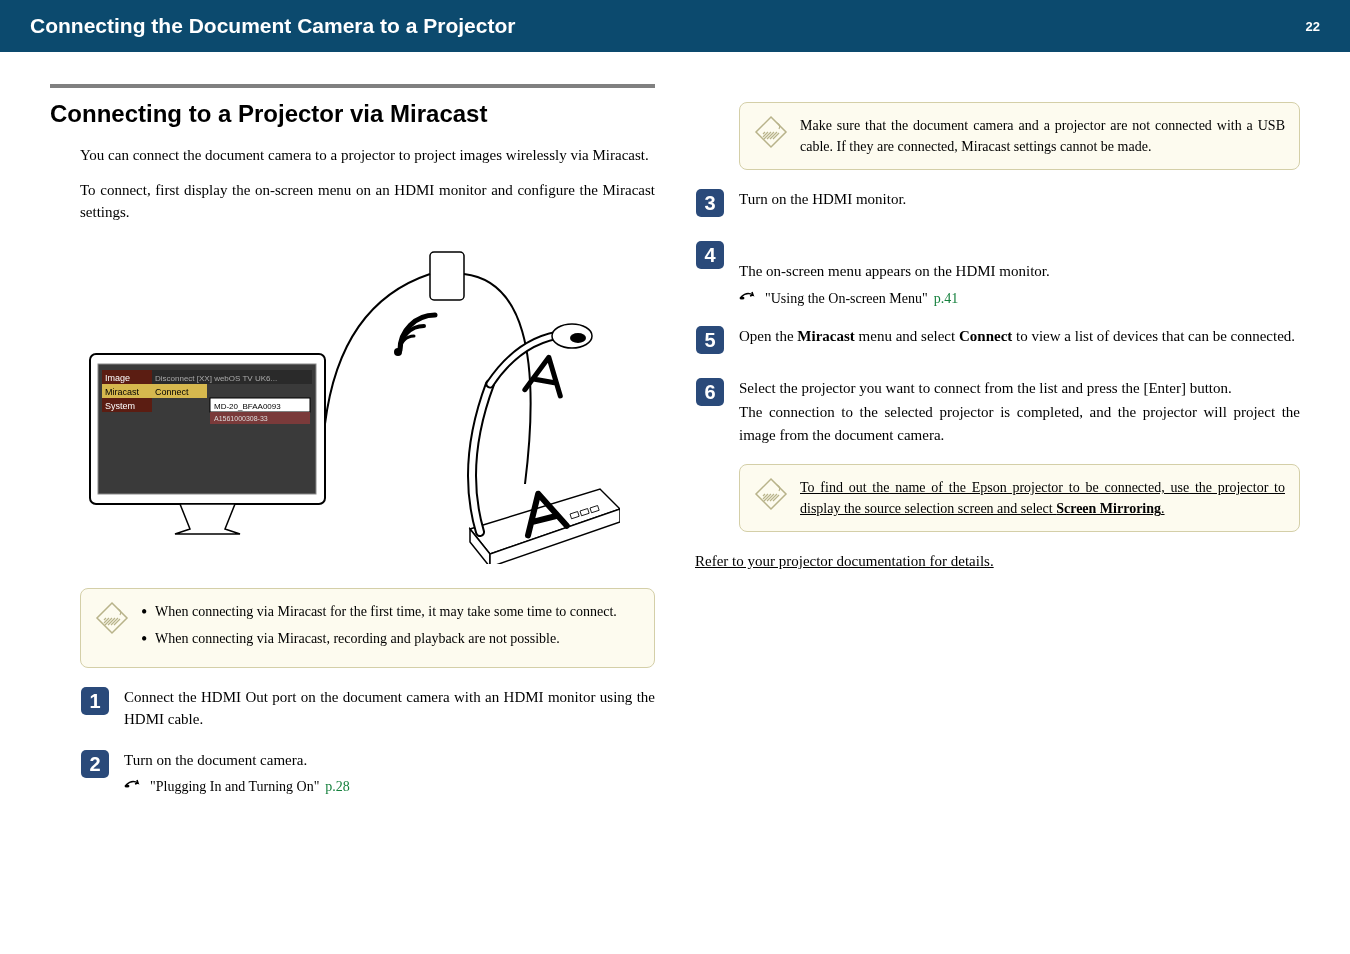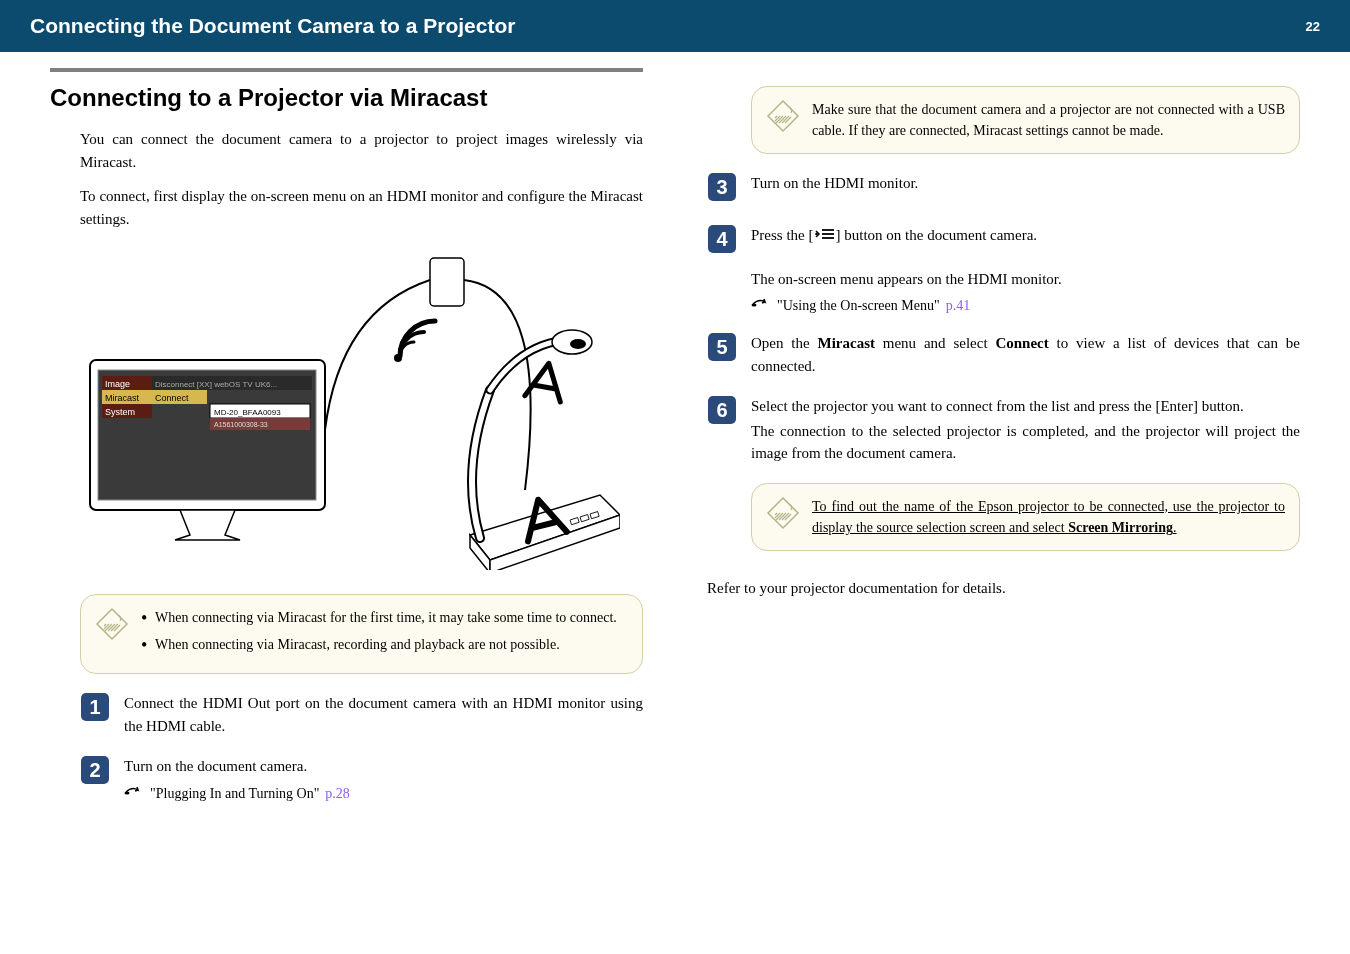--- a/index.html
+++ b/index.html
@@ -2,50 +2,50 @@
 <html><head>
   <meta charset="utf-8">
   <style>
     * { box-sizing: border-box; margin: 0; padding: 0; }
     body { width: 1350px; height: 954px; font-family: Georgia, 'Times New Roman', serif; background: #fff; color: #000; position: relative; }
     
     .header-bar { background: #0c4a6e; color: #fff; display: flex; justify-content: space-between; align-items: center; padding: 14px 30px; }
     .header-title { font-family: Arial, Helvetica, sans-serif; font-weight: bold; font-size: 21px; }
     .page-number { font-family: Arial, Helvetica, sans-serif; font-weight: bold; font-size: 13px; }
     
-    .page-content { display: flex; padding: 16px 50px; gap: 64px; }
+    .page-content { display: flex; padding: 32px 50px; gap: 40px; }
     .col-left { flex: 1; }
     .col-right { flex: 1; }
     
     .section-title { font-family: Arial, Helvetica, sans-serif; font-size: 24px; font-weight: bold; border-top: 4px solid #808080; padding-top: 12px; margin-bottom: 16px; }
     
     .para { font-size: 15px; line-height: 1.5; margin: 12px 0 12px 30px; text-align: justify; }
     
     .illustration { margin: 20px 0; padding-left: 30px; }
     
-    .note-box { border: 1px solid #d4cfa8; background: #fdfbef; border-radius: 16px; padding: 12px 14px; margin: 18px 0 18px 30px; display: flex; gap: 12px; font-size: 14px; line-height: 1.5; align-items: flex-start; text-align: justify; }
+    .note-box { border: 1px solid #d4cfa8; background: #fdfbef; border-radius: 8px; padding: 12px 14px; margin: 18px 0 18px 30px; display: flex; gap: 12px; font-size: 14px; line-height: 1.5; align-items: flex-start; text-align: justify; }
     .note-icon { flex-shrink: 0; }
     .note-content { flex: 1; }
     .note-content ul { list-style: none; padding-left: 0; }
     .note-content li { padding-left: 14px; position: relative; margin-bottom: 6px; }
     .note-content li::before { content: '•'; position: absolute; left: 0; font-size: 18px; line-height: 1; top: 2px; }
     
     .step { display: flex; gap: 14px; margin: 18px 0 18px 30px; align-items: flex-start; }
     .step-body { flex: 1; }
     .step-number { flex-shrink: 0; }
     .step-text { font-size: 15px; line-height: 1.5; text-align: justify; }
     .step-sub { margin-top: 8px; font-size: 14px; display: flex; align-items: center; gap: 6px; }
     
-    .xref-link { color: #8b5cf6; cursor: pointer; }
+    .xref-link { color: #15803d; cursor: pointer; }
     
     .button-icon-inline { display: inline-block; vertical-align: middle; }
     
     .bold { font-weight: bold; }
     
-    .closing-para { font-size: 15px; line-height: 1.5; margin: 26px 0 0 0; }
+    .closing-para { font-size: 15px; line-height: 1.5; margin: 18px 0 0 0; text-decoration: underline; }
   </style>
 </head>
 <body>
 
 <div class="header-bar">
   <span class="header-title">Connecting the Document Camera to a Projector</span>
   <span class="page-number">22</span>
 </div>
 
 <div class="page-content">
@@ -194,29 +194,20 @@
     </div>
 
     <div class="step" style="margin-left:0;">
       <span class="step-number">
         <svg width="30" height="30" viewBox="0 0 30 30">
             <rect x="1" y="1" width="28" height="28" rx="5" fill="#2a4a7a"></rect>
             <text x="15" y="22" font-size="20" font-weight="bold" fill="#fff" text-anchor="middle" font-family="Arial">4</text>
           </svg>
       </span>
       <div class="step-body">
-        <p class="step-text">
-          <span>Press the [</span><span class="button-icon-inline"><svg width="22" height="14" viewBox="0 0 22 14">
-                <path d="M2 4 L5 7 L2 10" fill="none" stroke="#000" stroke-width="1.5"></path>
-                <circle cx="2.5" cy="7" r="1.3" fill="#000"></circle>
-                <line x1="8" y1="3" x2="20" y2="3" stroke="#000" stroke-width="1.8"></line>
-                <line x1="8" y1="7" x2="20" y2="7" stroke="#000" stroke-width="1.8"></line>
-                <line x1="8" y1="11" x2="20" y2="11" stroke="#000" stroke-width="1.8"></line>
-              </svg></span><span>] button on the document camera.</span>
-        </p>
         <p class="step-text" style="margin-top:20px;">The on-screen menu appears on the HDMI monitor.</p>
         <div class="step-sub">
           <span><svg width="20" height="12" viewBox="0 0 20 12">
                 <path d="M2 6 Q8 0 14 4 L13 1 M14 4 L11 5" fill="none" stroke="#000" stroke-width="1.5"></path>
                 <ellipse cx="3" cy="7" rx="2.5" ry="1.5" fill="#000"></ellipse>
               </svg></span>
           <span>"Using the On-screen Menu"</span>
           <span class="xref-link">p.41</span>
         </div>
       </div>

